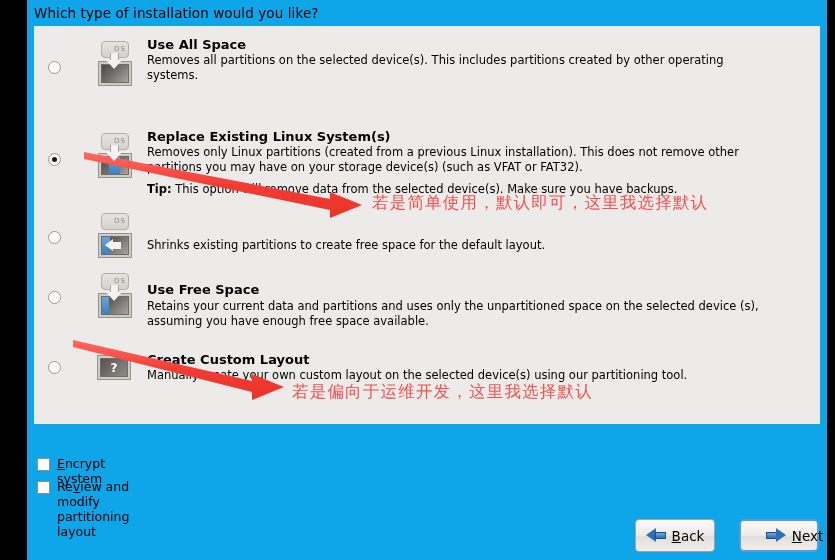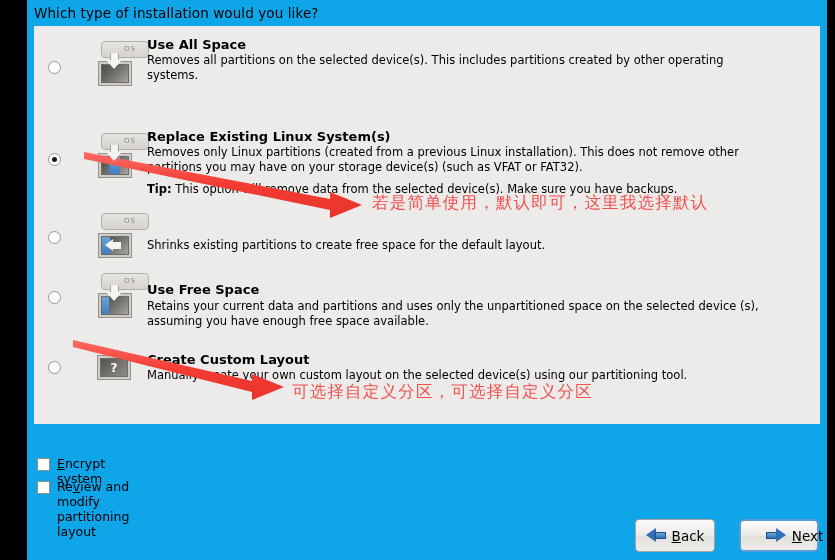--- a/index.html
+++ b/index.html
@@ -83,21 +83,21 @@
   .diskicon {
     position: absolute;
     left: 63px;
     width: 36px;
     height: 46px;
   }
   .os-chip {
     position: absolute;
     left: 4px;
     top: 0px;
-    width: 48px;
+    width: 28px;
     height: 17px;
     box-sizing: border-box;
     border: 1px solid #b2afa9;
     border-radius: 4px;
     background: linear-gradient(#e6e4e0, #d6d3cd);
     color: #8d8a85;
     font-size: 7px;
     letter-spacing: 1px;
     text-align: center;
     line-height: 15px;
@@ -467,15 +467,15 @@
         <stop offset="1" stop-color="#e8332b"></stop>
       </linearGradient>
     </defs>
 
     <polygon fill="url(#rg)" points="84,152 330,199 330,192 362,205 330,218 330,210 84,159"></polygon>
 
     <polygon fill="url(#rg)" points="73,340 252,381 252,374 284,387 252,400 252,392 73,347"></polygon>
   </svg>
 
   <div class="annot-text" style="left:372px;top:192px;">若是简单使用，默认即可，这里我选择默认</div>
-  <div class="annot-text" style="left:292px;top:381px;">可选择自定义分区，可选择自定义分区</div>
+  <div class="annot-text" style="left:292px;top:381px;">若是偏向于运维开发，这里我选择默认</div>
 
 </div>
 
 </body></html>

